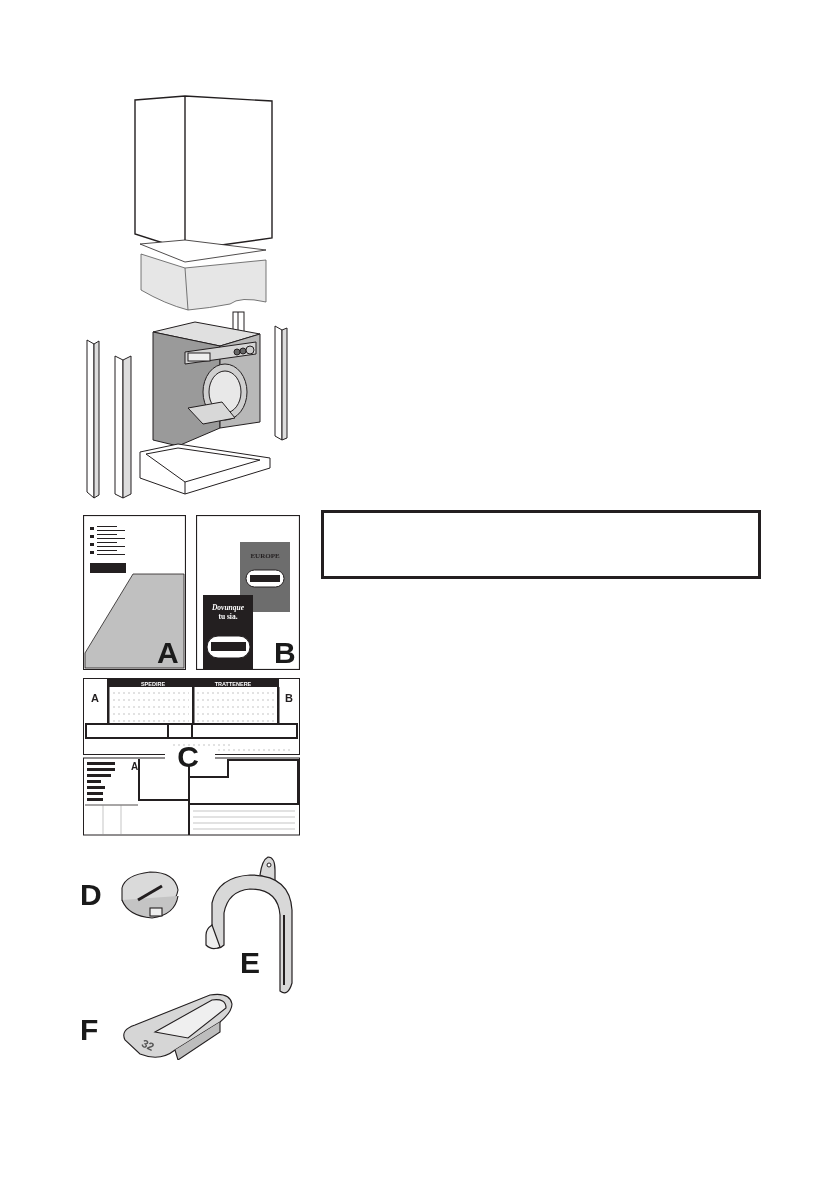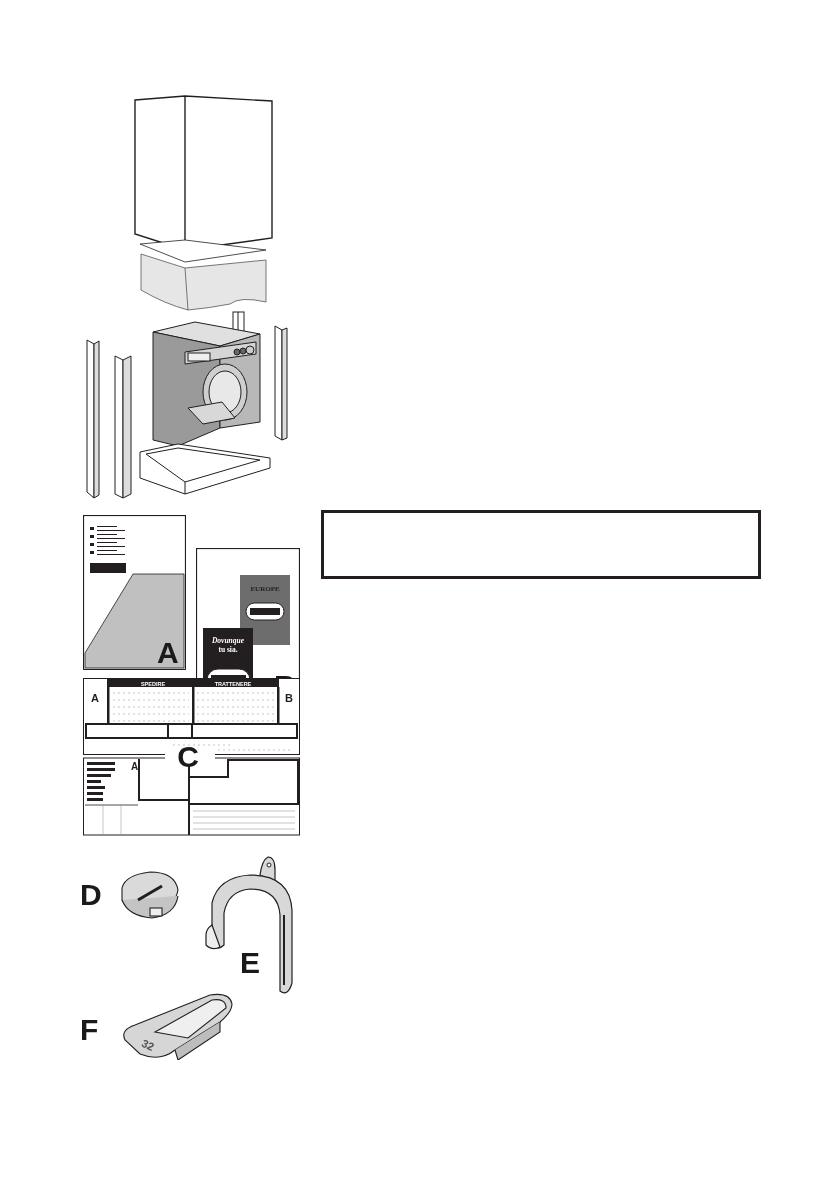--- a/index.html
+++ b/index.html
@@ -85,21 +85,21 @@
       <rect x="7" y="36" width="4" height="3"></rect>
         <rect x="14" y="35" width="20" height="1"></rect>
         <rect x="14" y="39" width="28" height="1"></rect>
       <rect x="7" y="48" width="36" height="10"></rect>
     </g>
     <polygon points="2,153 2,138 50,59 101,59 101,153" fill="#c0c0c0" stroke="#231f20" stroke-width="0.8"></polygon>
     <text x="74" y="148" font-size="30" class="label-big">A</text>
   </svg>
 </div>
 
-<div class="abs" style="left:196px;top:515px;width:104px;height:155px;margin-top:33px;">
+<div class="abs" style="left:196px;top:515px;width:104px;height:155px;">
   <svg width="104" height="155" viewBox="0 0 104 155">
     <rect x="0.5" y="0.5" width="103" height="154" fill="#fff" stroke="#231f20" stroke-width="1.2"></rect>
     <rect x="44" y="27" width="50" height="70" fill="#6d6d6d"></rect>
     <text x="69" y="43" font-size="7" text-anchor="middle" fill="#231f20" font-family="Liberation Serif, serif" font-weight="bold">EUROPE</text>
     <rect x="50" y="55" width="38" height="17" rx="8.5" fill="#fff" stroke="#231f20" stroke-width="1"></rect>
     <rect x="54" y="60" width="30" height="7" fill="#231f20"></rect>
     <rect x="7" y="80" width="50" height="74" fill="#231f20"></rect>
     <text x="32" y="95" font-size="7.5" text-anchor="middle" fill="#fff" font-family="Liberation Serif, serif" font-style="italic" font-weight="bold">Dovunque</text>
     <text x="32" y="104" font-size="7.5" text-anchor="middle" fill="#fff" font-family="Liberation Serif, serif" font-weight="bold">tu sia.</text>
     <rect x="11" y="121" width="43" height="22" rx="11" fill="#fff" stroke="#231f20" stroke-width="1"></rect>

